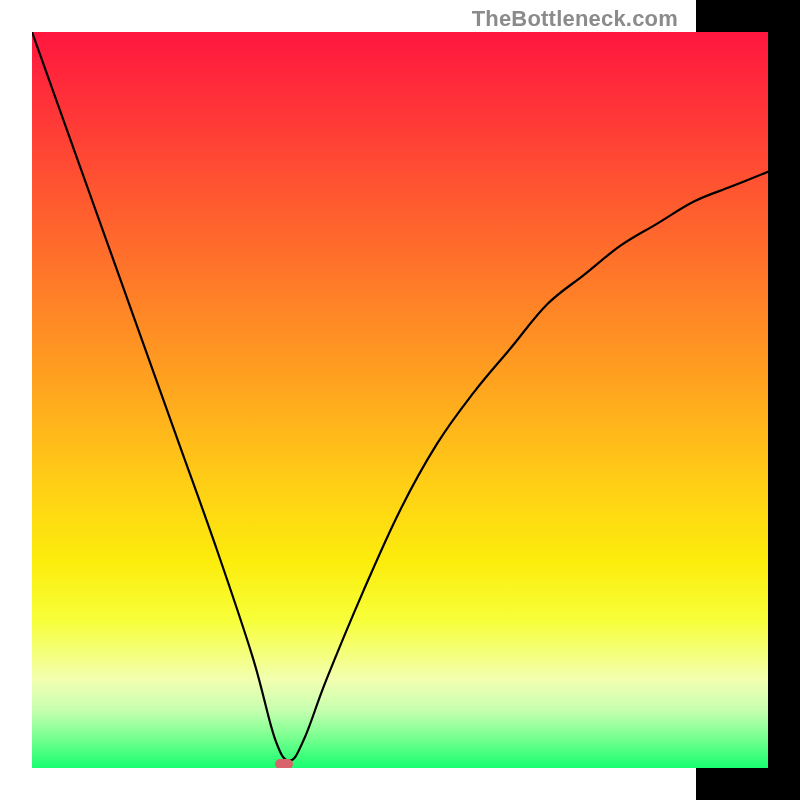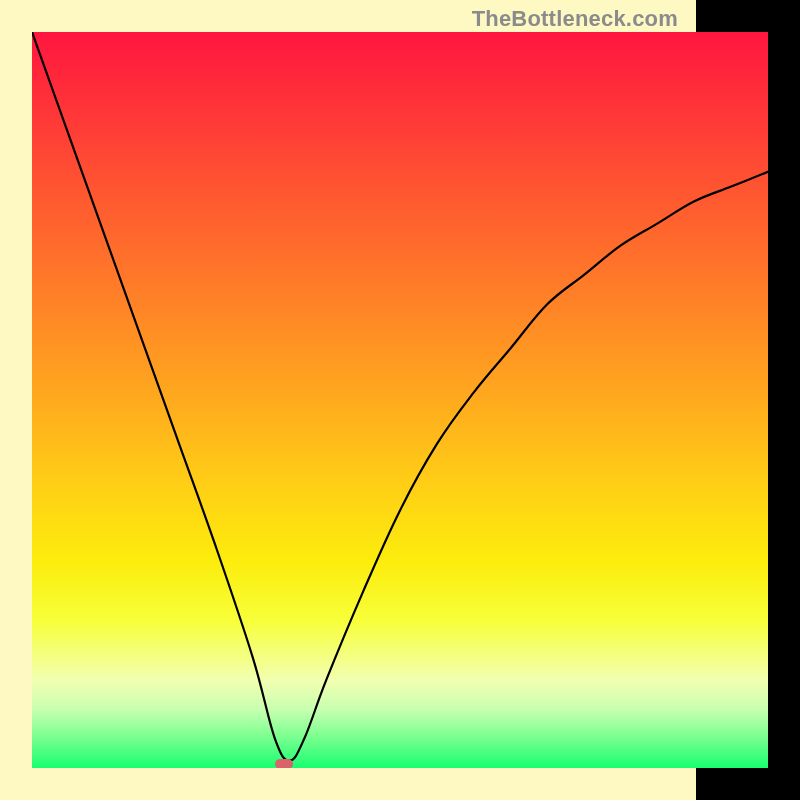--- a/index.html
+++ b/index.html
@@ -1,21 +1,21 @@
 <!DOCTYPE html>
 <html><head>
 <meta charset="utf-8">
 <style>
   * { margin: 0; padding: 0; box-sizing: border-box; }
   html, body { width: 800px; height: 800px; overflow: hidden; background: #000; }
   .frame {
     position: relative;
     width: 696px;
     height: 800px;
-    background: #fef9c3;
+    background: #ffffff;
   }
   .plot {
     position: absolute;
     left: 32px;
     top: 32px;
     width: 736px;
     height: 736px;
     overflow: hidden;
   }
   .gradient {

